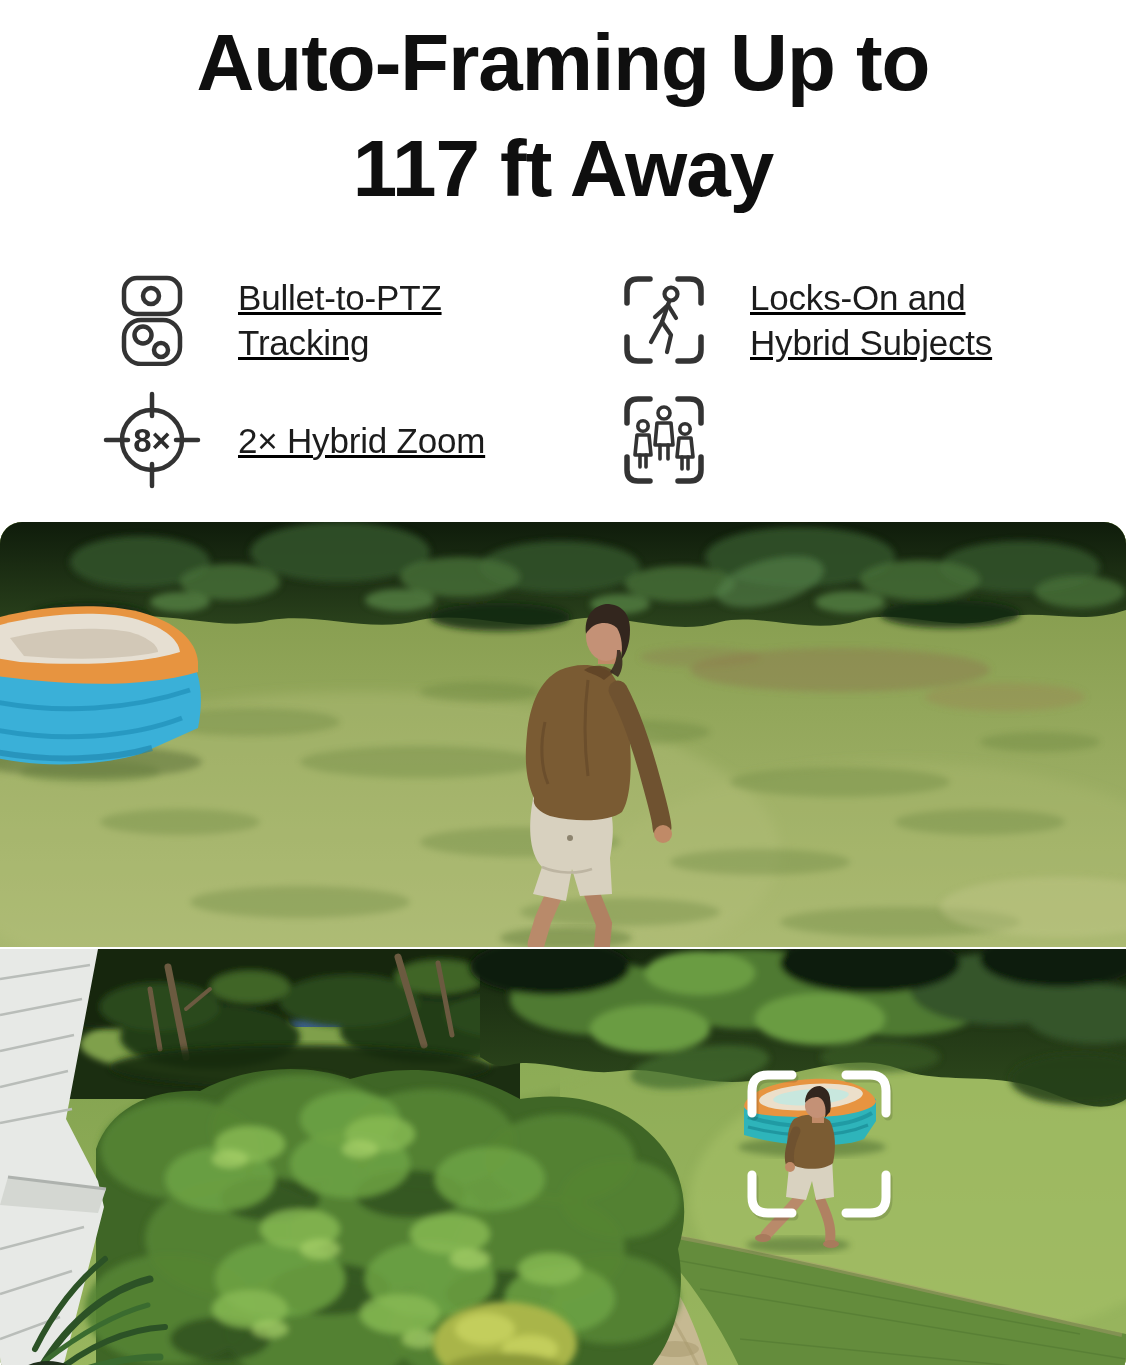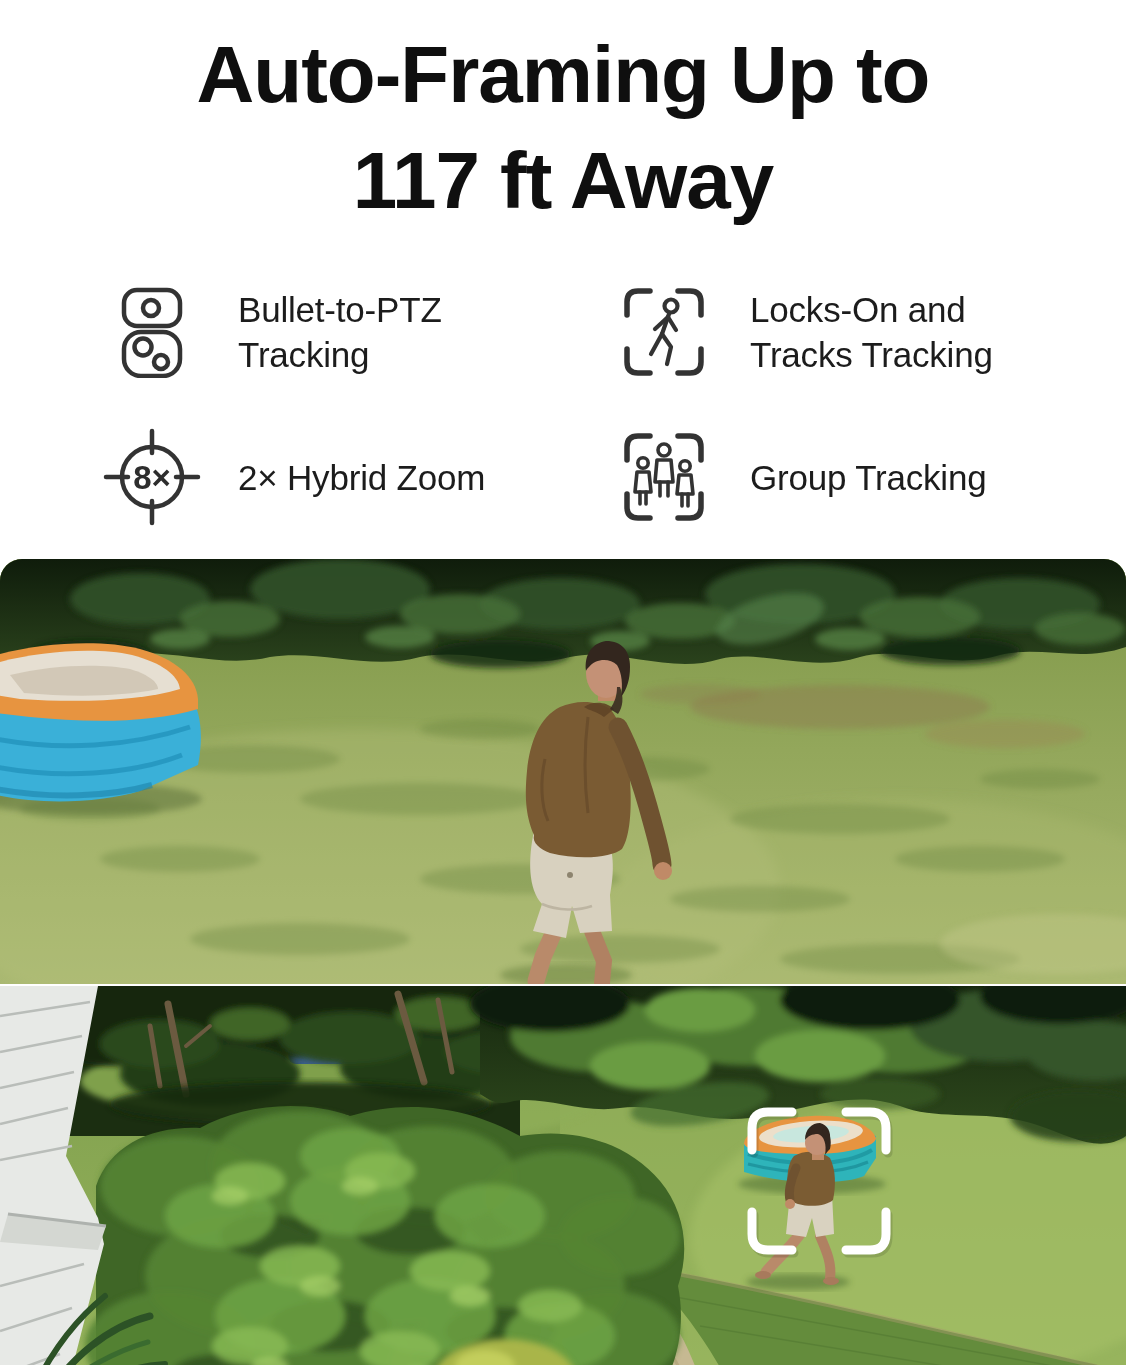--- a/index.html
+++ b/index.html
@@ -1,20 +1,20 @@
 <!DOCTYPE html>
 <html><head>
 <meta charset="utf-8">
 <style>
   html,body{margin:0;padding:0;background:#fff;}
   body{width:1126px;height:1365px;overflow:hidden;font-family:"Liberation Sans","DejaVu Sans",sans-serif;}
   .page{width:1126px;height:1365px;position:relative;background:#fff;}
-  .title{margin:16px;padding-top:6px;text-align:center;font-size:80px;line-height:106px;font-weight:700;color:#0f0f0f;letter-spacing:-1px;}
+  .title{margin:4px;padding-top:6px;text-align:center;font-size:80px;line-height:106px;font-weight:700;color:#0f0f0f;letter-spacing:-1px;}
   .title .line{display:block;}
-  .features{display:grid;grid-template-columns:512px 448px;row-gap:47px;margin:50px 0 0 100px;width:960px;}
+  .features{display:grid;grid-template-columns:512px 448px;row-gap:22px;margin:50px 0 0 100px;width:960px;text-decoration:underline;}
   .feature{display:flex;align-items:center;gap:34px;min-height:96px;}
   .icon-box{width:104px;min-width:104px;display:flex;justify-content:center;align-items:center;}
   .label{font-size:35px;line-height:45px;color:#1c1c1c;max-width:312px;font-weight:500;letter-spacing:-0.2px;}
   .photos{margin-top:32px;}
   .photo{width:1126px;overflow:hidden;position:relative;background:#6b8a40;}
   .photo.top{height:425px;border-radius:22px 22px 0 0;margin-bottom:2px;}
   .photo.bottom{height:430px;border-radius:0 0 22px 22px;}
   .photo svg{display:block;}
   .icon-box svg text{font-family:"Liberation Sans","DejaVu Sans",sans-serif;}
 </style>
@@ -55,21 +55,21 @@
           <g stroke-width="4.2">
             <circle cx="49" cy="20" r="6.5"></circle>
             <path d="M47,28 L40,48"></path>
             <path d="M46,31 L33,43"></path>
             <path d="M46,31 L54,44"></path>
             <path d="M40,48 L29,68"></path>
             <path d="M40,48 L49,61 L45,78"></path>
           </g>
         </svg>
       </div>
-      <div class="label">Locks-On and Tracks Tracking</div>
+      <div class="label">Locks-On and Hybrid Subjects</div>
     </div>
 
     <div class="feature">
       <div class="icon-box">
         <svg width="100" height="100" viewBox="0 0 100 100" fill="none" stroke="#333" stroke-width="4.5" stroke-linecap="round">
           <circle cx="50" cy="50" r="30"></circle>
           <path d="M50,4 L50,26"></path>
             <path d="M50,74 L50,96"></path>
           <path d="M4,50 L26,50"></path>
             <path d="M74,50 L96,50"></path>
@@ -97,21 +97,20 @@
             <path d="M15,41 L27,41 L29,61 L13,61 Z"></path>
             <path d="M18,61 L18,73"></path>
               <path d="M24,61 L24,73"></path>
             <circle cx="63" cy="35" r="5.2"></circle>
             <path d="M57,44 L69,44 L71,63 L55,63 Z"></path>
             <path d="M60,63 L60,75"></path>
               <path d="M66,63 L66,75"></path>
           </g>
         </svg>
       </div>
-      <div class="label">Group Tracking</div>
     </div>
 
   </div>
 
   <div class="photos">
 
     <div class="photo top" role="img" aria-label="Close-up bullet camera view: man in brown shirt and beige shorts walking right across a sunny lawn, inflatable pool at left, dark hedge behind">
       <svg width="1126" height="425" viewBox="0 0 1126 425">
         <defs>
           <linearGradient id="gTg" x1="0" y1="0" x2="0" y2="1">

